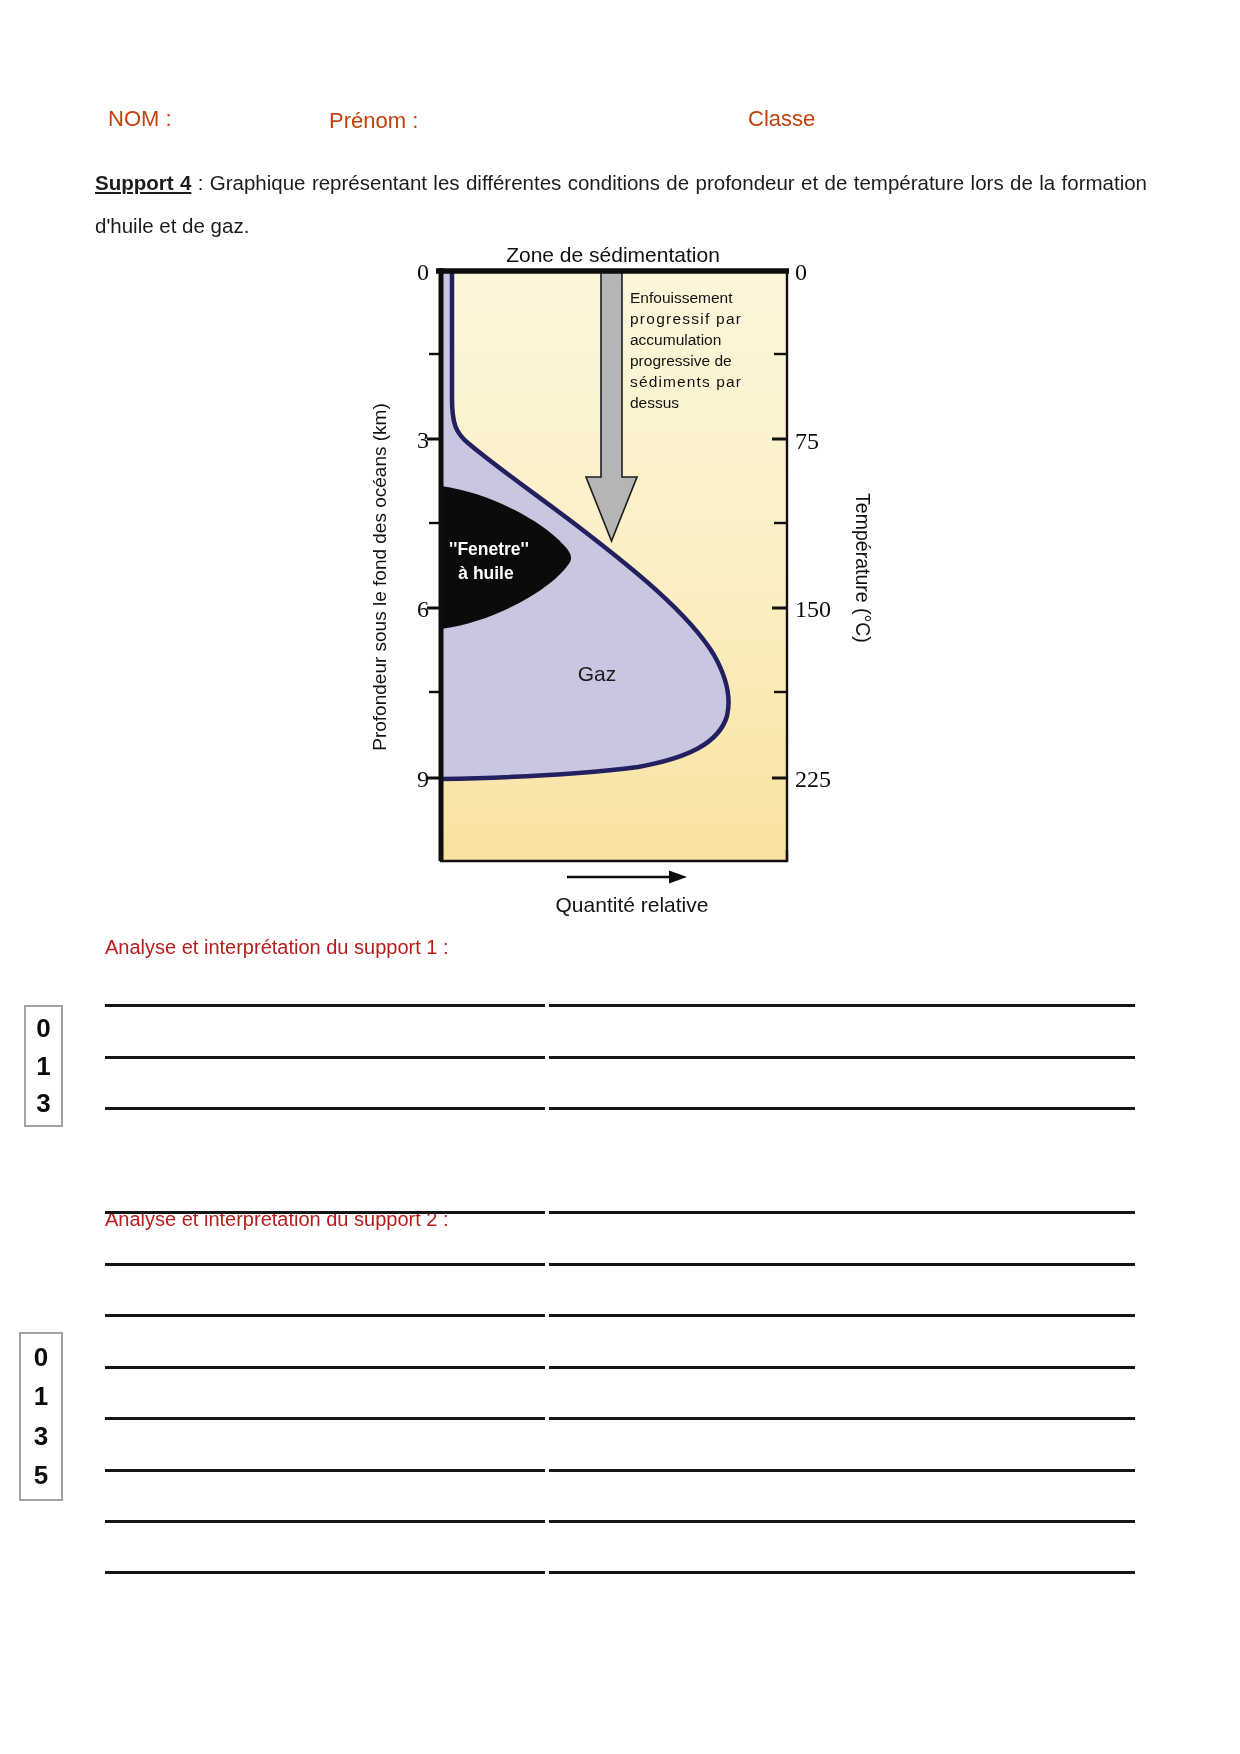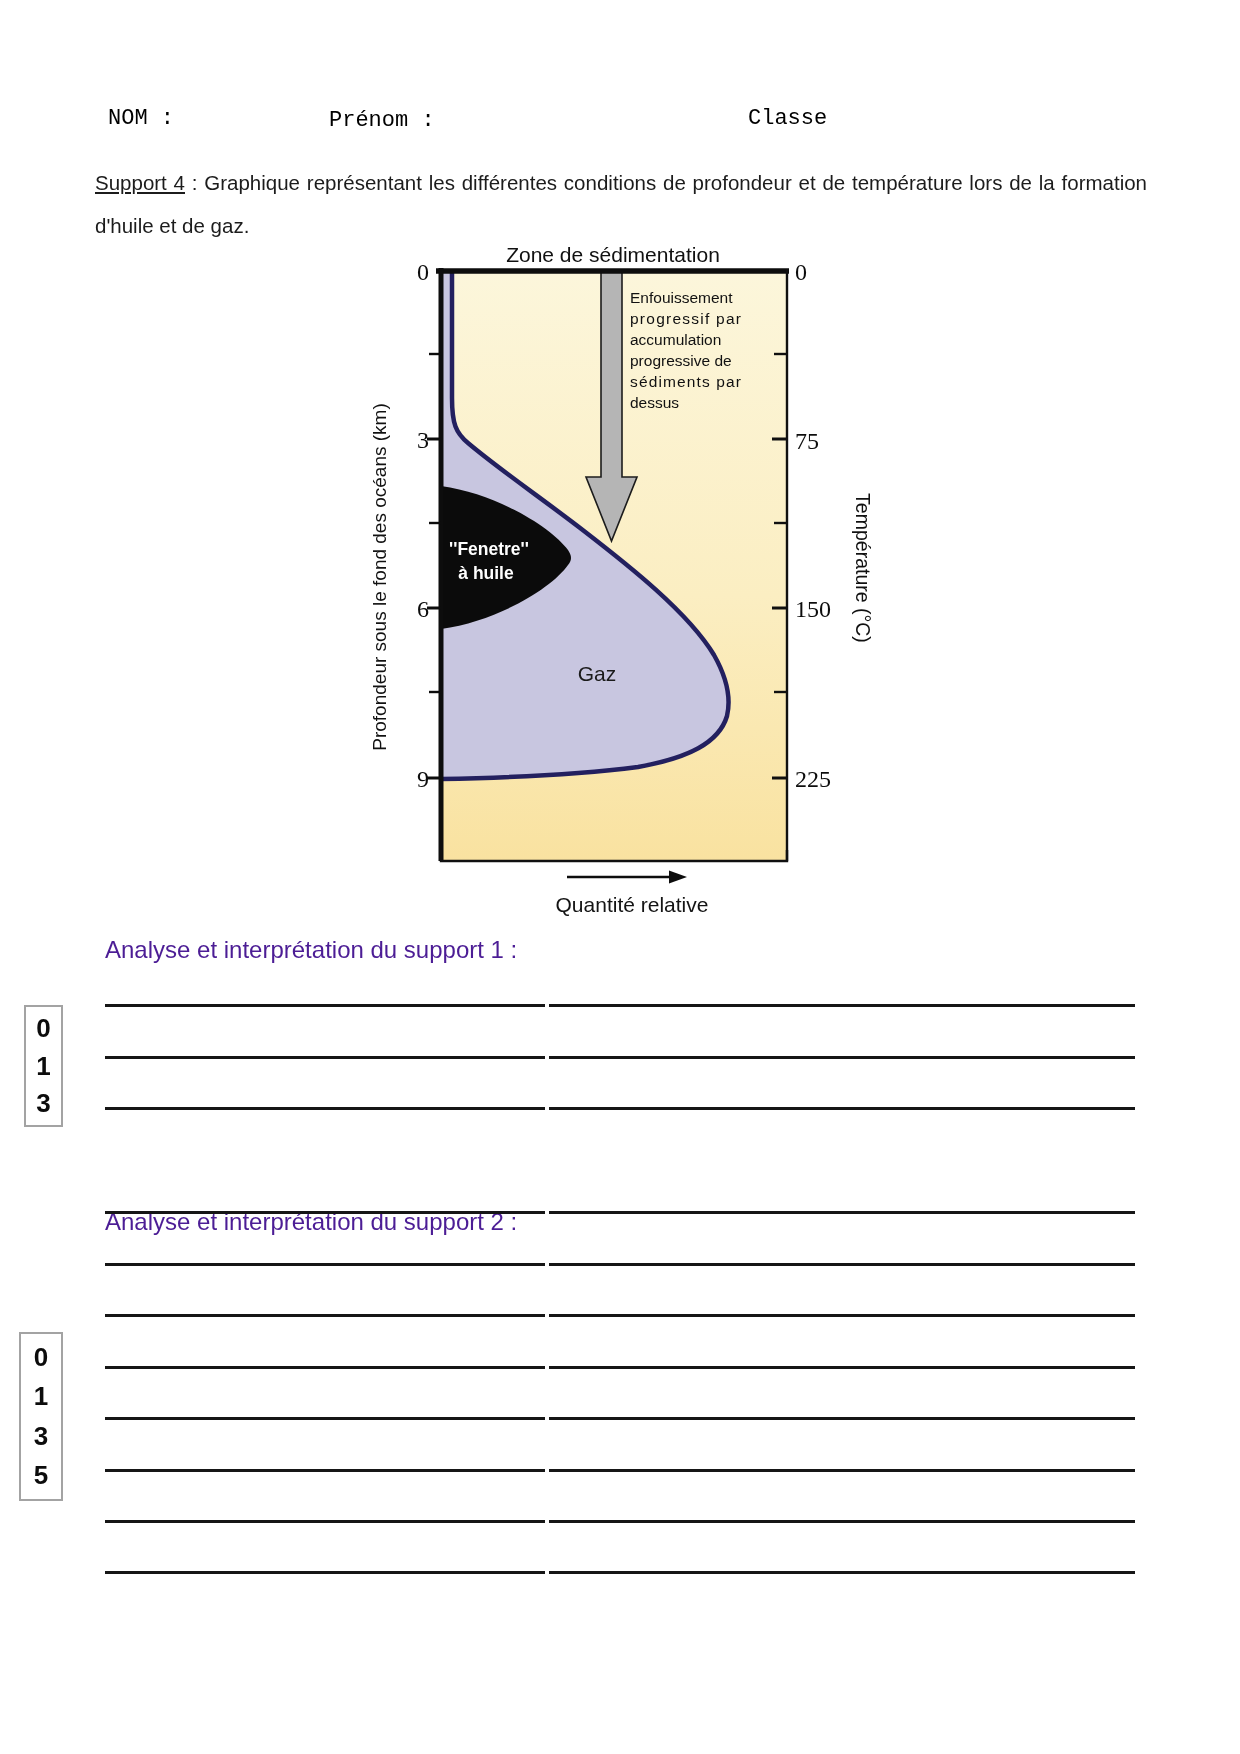--- a/index.html
+++ b/index.html
@@ -1,25 +1,25 @@
 <!DOCTYPE html>
 <html><head>
 <meta charset="utf-8">
 <style>
   html,body{margin:0;padding:0}
   body{
     width:1240px;height:1754px;position:relative;background:#ffffff;
     font-family:"Liberation Sans", sans-serif;color:#000;overflow:hidden;
   }
   .abs{position:absolute}
-  .header-item{font-family:Liberation Mono, monospace;font-size:22px;color:#000000;white-space:nowrap}
+  .header-item{font-family:Liberation Sans, sans-serif;font-size:22px;color:#c2410c;white-space:nowrap}
   .para{left:95px;top:161px;width:1052px;font-size:20.5px;line-height:43px;
         text-align:justify;color:#1c1c1c}
-  .support-label{font-weight:normal;text-decoration:underline}
-  .section-label{font-size:24px;color:#4c1d95;white-space:nowrap}
+  .support-label{font-weight:bold;text-decoration:underline}
+  .section-label{font-size:20px;color:#b91c1c;white-space:nowrap}
   .rule{height:2.5px;background:#161616}
   .rule.l{left:105px;width:440px}
   .rule.r{left:549px;width:586px}
   .grade-box{border:2px solid #a3a3a3;display:flex;flex-direction:column;
              align-items:center;justify-content:space-evenly;
              font-weight:bold;font-size:26px;color:#0c0c0c;background:#fff}
   .fig-sans{font-family:"Liberation Sans", sans-serif}
   .fig-serif{font-family:"Liberation Serif", serif}
 </style>
 </head>

